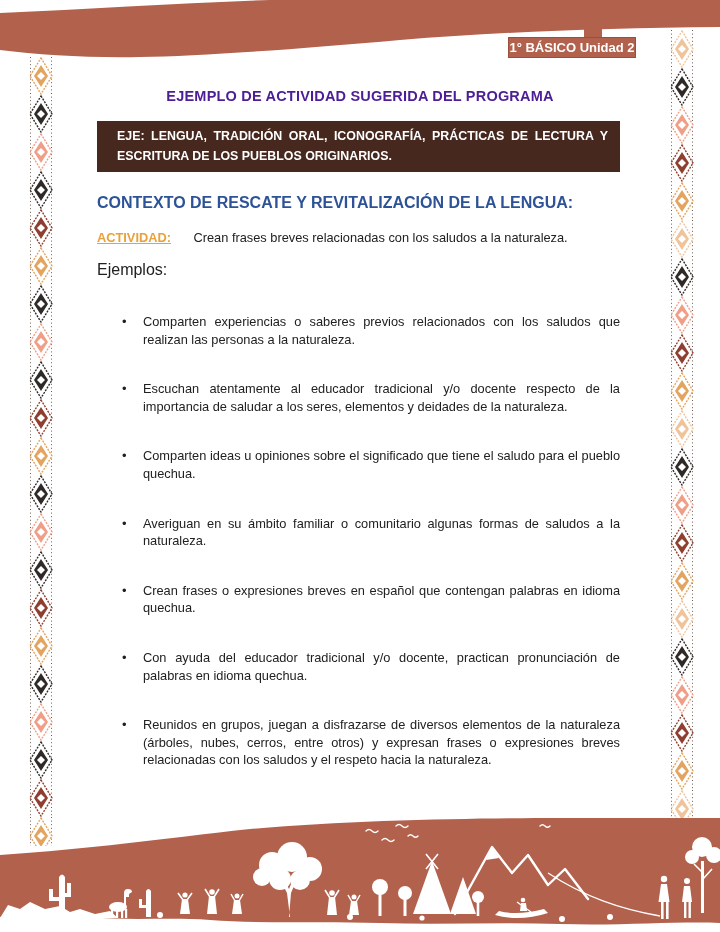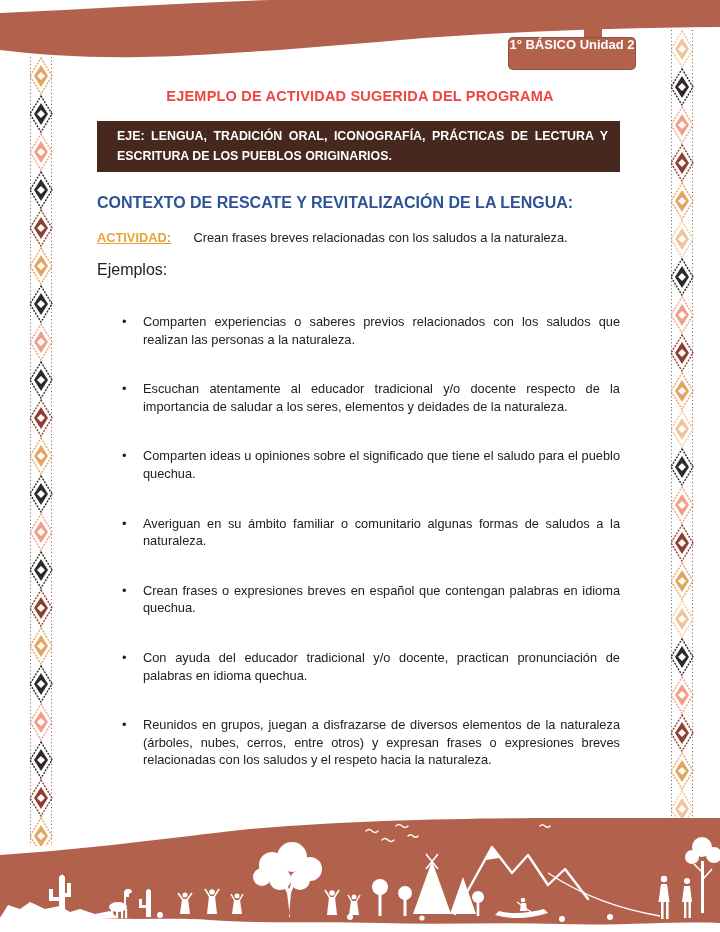--- a/index.html
+++ b/index.html
@@ -9,39 +9,39 @@
     background: #ffffff;
     position: relative;
     overflow: hidden;
     color: #212121;
   }
   .page { position: absolute; inset: 0; background: #ffffff; }
 
   
   .top-band { position: absolute; top: 0; left: 0; width: 720px; height: 62px; }
   .unit-badge {
-    position: absolute; left: 508px; top: 37px; width: 128px; height: 33px;
-    background: #b2614d; border-radius: 5px;
+    position: absolute; left: 508px; top: 37px; width: 128px; height: 21px;
+    background: #b2614d; border-radius: 0;
     box-shadow: inset 0 0 0 1px rgba(110,45,32,.35);
     color: #ffffff; font-size: 13px; font-weight: 600;
-    display: flex; justify-content: center;
+    display: flex; align-items: center; justify-content: center;
     white-space: nowrap;
   }
   .badge-stem {
     position: absolute; left: 584px; top: 26px; width: 18px; height: 14px;
     background: #b2614d;
   }
 
   
   .side-border { position: absolute; width: 24px; }
   .side-border.left  { left: 29px;  top: 57px; height: 789px; }
   .side-border.right { left: 670px; top: 30px; height: 790px; }
   .page-title {
     position: absolute; top: 88px; left: 0; width: 720px;
-    text-align: center; font-size: 14.5px; font-weight: bold; color: #ef4444;
+    text-align: center; font-size: 14.5px; font-weight: bold; color: #4c1d95;
     letter-spacing: .2px;
   }
   .eje-box {
     position: absolute; top: 121px; left: 97px; width: 523px;
     background: #46281f; color: #ffffff;
     font-size: 12.4px; font-weight: bold; line-height: 1.62;
     padding: 5px 12px 6px 20px;
     text-align: justify;
   }
   .contexto-heading {

